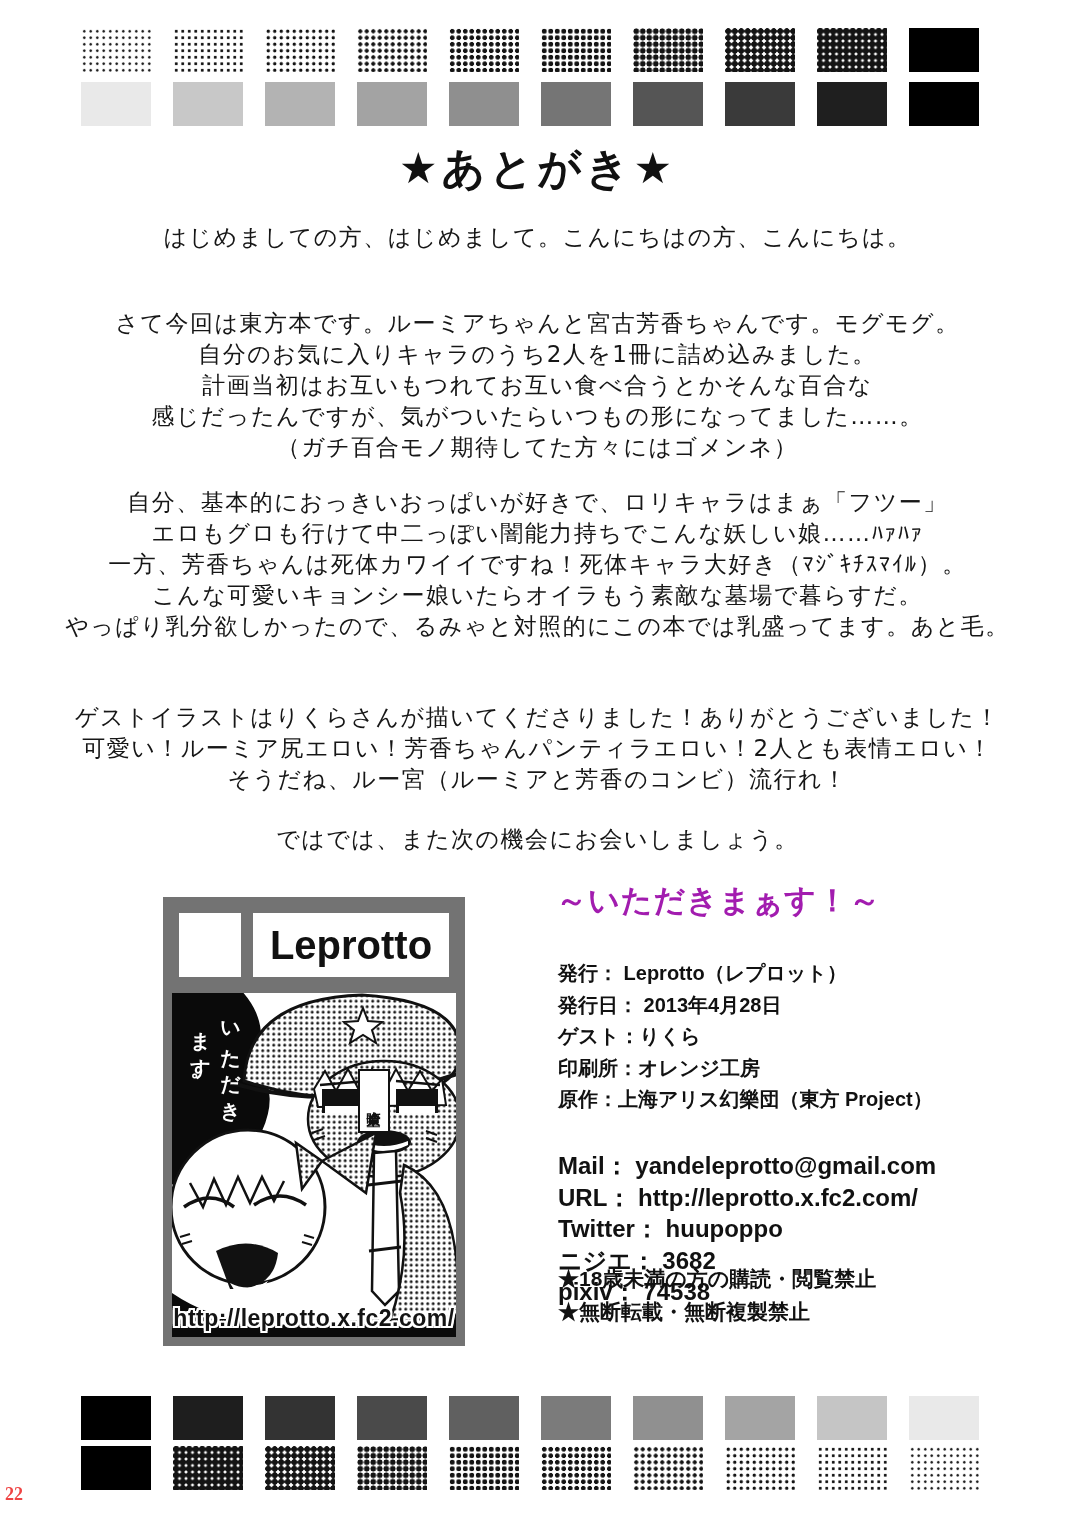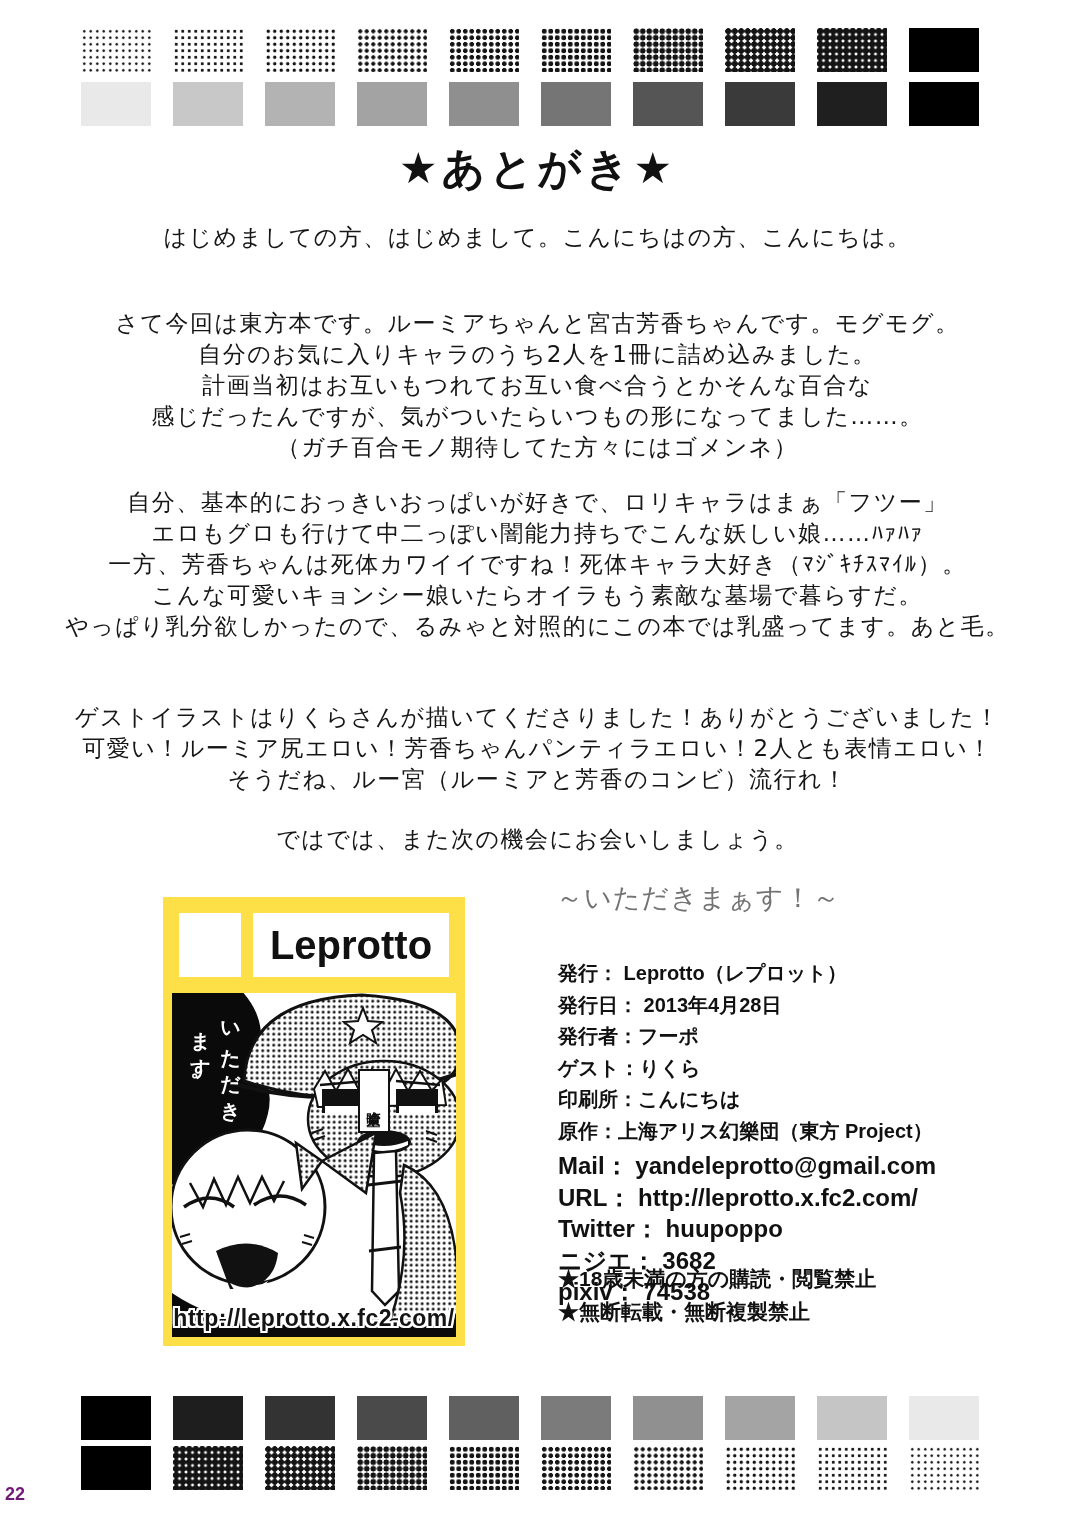--- a/index.html
+++ b/index.html
@@ -14,21 +14,21 @@
   .aw-title{
     position:absolute;top:140px;left:0;width:100%;text-align:center;
     font-size:43px;font-weight:bold;letter-spacing:4px;color:#111;
   }
   .para{
     position:absolute;left:0;width:100%;text-align:center;
     font-size:23px;line-height:31px;letter-spacing:1.5px;color:#161616;
   }
   .para .tline{white-space:nowrap;}
   
-  .illus{position:absolute;left:163px;top:897px;width:302px;height:449px;background:#fde047;}
+  .illus{position:absolute;left:163px;top:897px;width:302px;height:449px;background:#737373;}
   .logo-mark{position:absolute;left:16px;top:16px;width:62px;height:64px;background:#fff;}
   .logo-box{
     position:absolute;left:90px;top:16px;width:196px;height:64px;background:#fff;
     display:flex;align-items:center;justify-content:center;
     font-family:"Liberation Sans",sans-serif;font-weight:bold;font-size:40px;color:#111;
   }
   .illus-art{position:absolute;left:9px;top:96px;width:284px;height:344px;background:#fff;overflow:hidden;}
   .art-svg{position:absolute;left:0;top:0;}
   .blob-text{
     position:absolute;writing-mode:vertical-rl;color:#fff;font-weight:bold;
@@ -44,35 +44,35 @@
   .illus-url{
     position:absolute;left:0;bottom:5px;width:100%;text-align:center;z-index:4;
     font-family:"Liberation Sans",sans-serif;font-weight:bold;font-size:23px;color:#141414;
     text-shadow:-2px -2px 0 #fff,2px -2px 0 #fff,-2px 2px 0 #fff,2px 2px 0 #fff,
                  0 -2px 0 #fff,0 2px 0 #fff,-2px 0 0 #fff,2px 0 0 #fff;
     letter-spacing:0.5px;white-space:nowrap;
   }
   
   .col-title{
     position:absolute;left:556px;top:880px;
-    font-family:"Liberation Sans",sans-serif;font-weight:normal;font-size:27px;color:#737373;
+    font-family:"Liberation Sans",sans-serif;font-weight:bold;font-size:31px;color:#a21caf;
     letter-spacing:1px;
   }
   .col-block{
     position:absolute;left:558px;
     font-family:"Liberation Sans",sans-serif;font-weight:bold;color:#111;
   }
   .col-pub{top:958px;font-size:20px;line-height:31.5px;}
   .col-contact{top:1150px;font-size:24px;line-height:31.5px;}
   .col-warn{top:1262px;font-size:21px;line-height:33px;}
   .col-block .tline{white-space:nowrap;}
   
   .page-num{
     position:absolute;left:5px;top:1484px;
-    font-family:Liberation Sans, sans-serif;font-weight:bold;font-size:18px;color:#701a75;
+    font-family:Liberation Serif, serif;font-weight:bold;font-size:18px;color:#ef4444;
   }
 </style>
 </head>
 <body>
 
 <div class="cal-row" style="top:28px">
     <div class="cal-cell" style="background-color: rgb(255, 255, 255); background-image: radial-gradient(circle, rgb(20, 20, 20) 0.97px, rgba(0, 0, 0, 0) 1.47px); background-size: 6.5px 6.5px;"></div>
     <div class="cal-cell" style="background-color: rgb(255, 255, 255); background-image: radial-gradient(circle, rgb(20, 20, 20) 1.24px, rgba(0, 0, 0, 0) 1.74px); background-size: 6.5px 6.5px;"></div>
     <div class="cal-cell" style="background-color: rgb(255, 255, 255); background-image: radial-gradient(circle, rgb(20, 20, 20) 1.51px, rgba(0, 0, 0, 0) 2.01px); background-size: 6.5px 6.5px;"></div>
     <div class="cal-cell" style="background-color: rgb(255, 255, 255); background-image: radial-gradient(circle, rgb(20, 20, 20) 1.78px, rgba(0, 0, 0, 0) 2.28px); background-size: 6.5px 6.5px;"></div>
@@ -181,23 +181,22 @@
     <span class="blob-text v2">ます。</span>
     <div class="ofuda">童貞喰</div>
     <div class="illus-url">http://leprotto.x.fc2.com/</div>
   </div>
 </div>
 
 <div class="col-title">～いただきまぁす！～</div>
 <div class="col-block col-pub">
     <div class="tline">発行： Leprotto（レプロット）</div>
     <div class="tline">発行日： 2013年4月28日</div>
-    <div class="tline">発行者：フーポ</div>
     <div class="tline">ゲスト：りくら</div>
-    <div class="tline">印刷所：こんにちは</div>
+    <div class="tline">印刷所：オレンジ工房</div>
     <div class="tline">原作：上海アリス幻樂団（東方 Project）</div>
   </div>
 <div class="col-block col-contact">
     <div class="tline">Mail： yandeleprotto@gmail.com</div>
     <div class="tline">URL： http://leprotto.x.fc2.com/</div>
     <div class="tline">Twitter： huupoppo</div>
     <div class="tline">ニジエ： 3682</div>
     <div class="tline">pixiv： 74538</div>
   </div>
 <div class="col-block col-warn">

